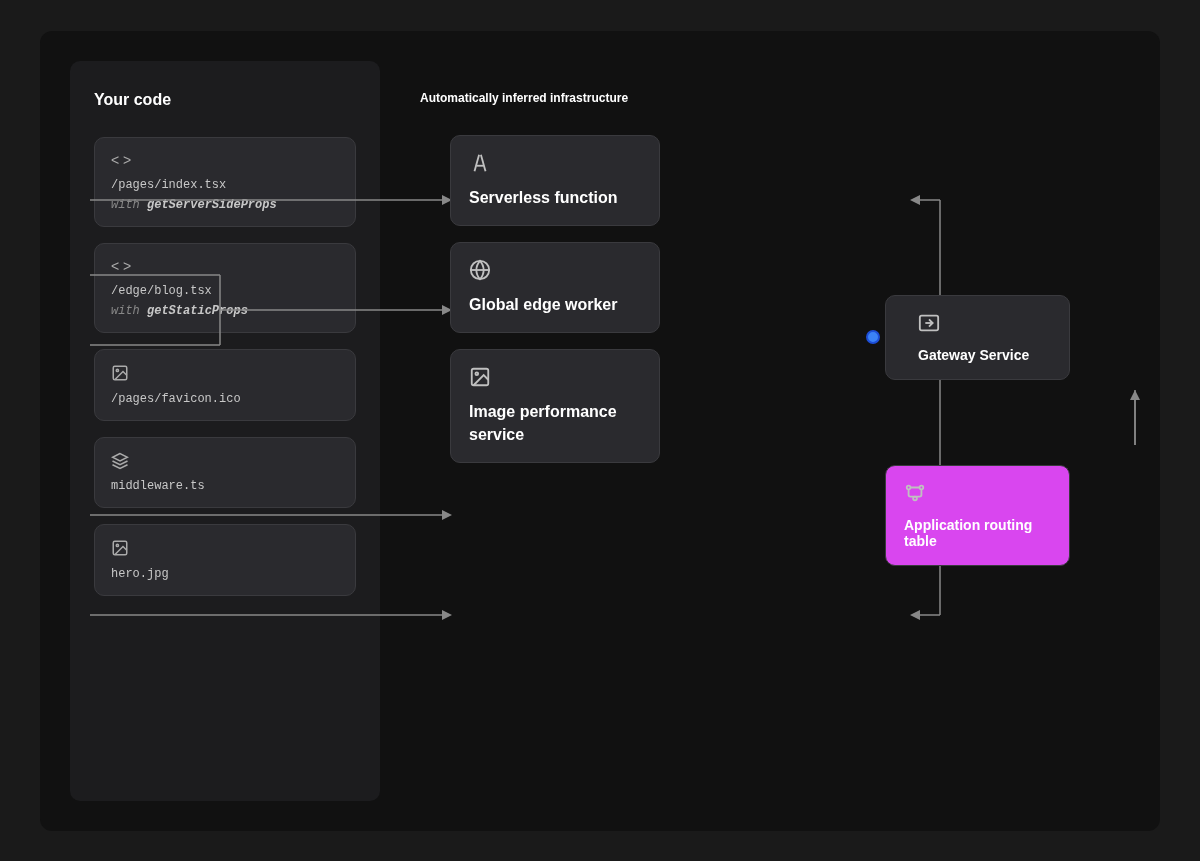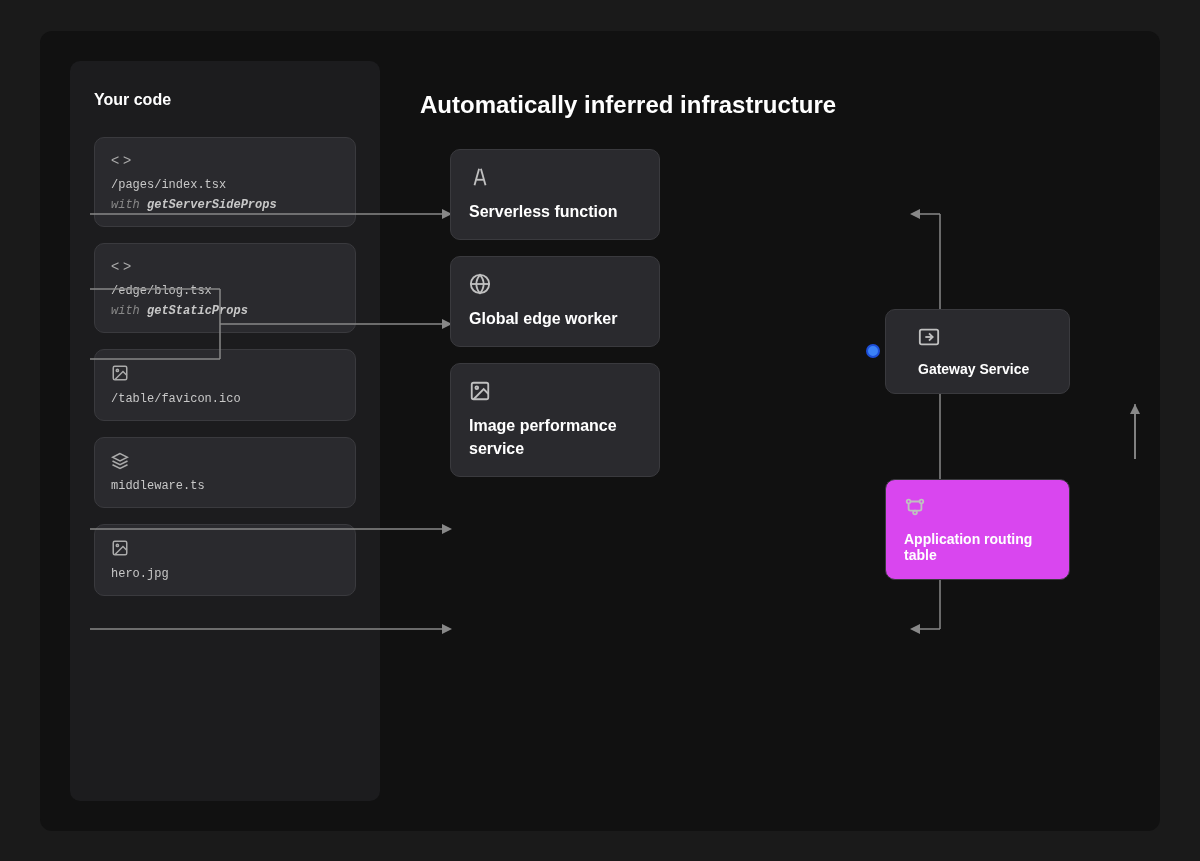--- a/index.html
+++ b/index.html
@@ -79,21 +79,21 @@
     
     .right-panel {
       flex: 1;
       padding: 30px 30px 30px 40px;
       position: relative;
       display: flex;
       flex-direction: column;
     }
     .right-title {
       color: #ffffff;
-      font-size: 24px;
+      font-size: 12px;
       font-weight: 700;
       margin-bottom: 30px;
     }
     
     .infra-area {
       position: relative;
       flex: 1;
     }
     
     .connectors-svg {
@@ -200,21 +200,21 @@
     </div>
 
     <div class="code-card">
       <div class="img-icon">
         <svg width="18" height="18" viewBox="0 0 24 24" fill="none" stroke="#aaa" stroke-width="2">
           <rect x="3" y="3" width="18" height="18" rx="2"></rect>
             <circle cx="8.5" cy="8.5" r="1.5"></circle>
             <polyline points="21 15 16 10 5 21"></polyline>
         </svg>
       </div>
-      <div class="code-path">/table/favicon.ico</div>
+      <div class="code-path">/pages/favicon.ico</div>
     </div>
 
     <div class="code-card">
       <div class="layers-icon">
         <svg width="18" height="18" viewBox="0 0 24 24" fill="none" stroke="#aaa" stroke-width="2">
           <polygon points="12 2 2 7 12 12 22 7 12 2"></polygon>
             <polyline points="2 17 12 22 22 17"></polyline>
             <polyline points="2 12 12 17 22 12"></polyline>
         </svg>
       </div>

